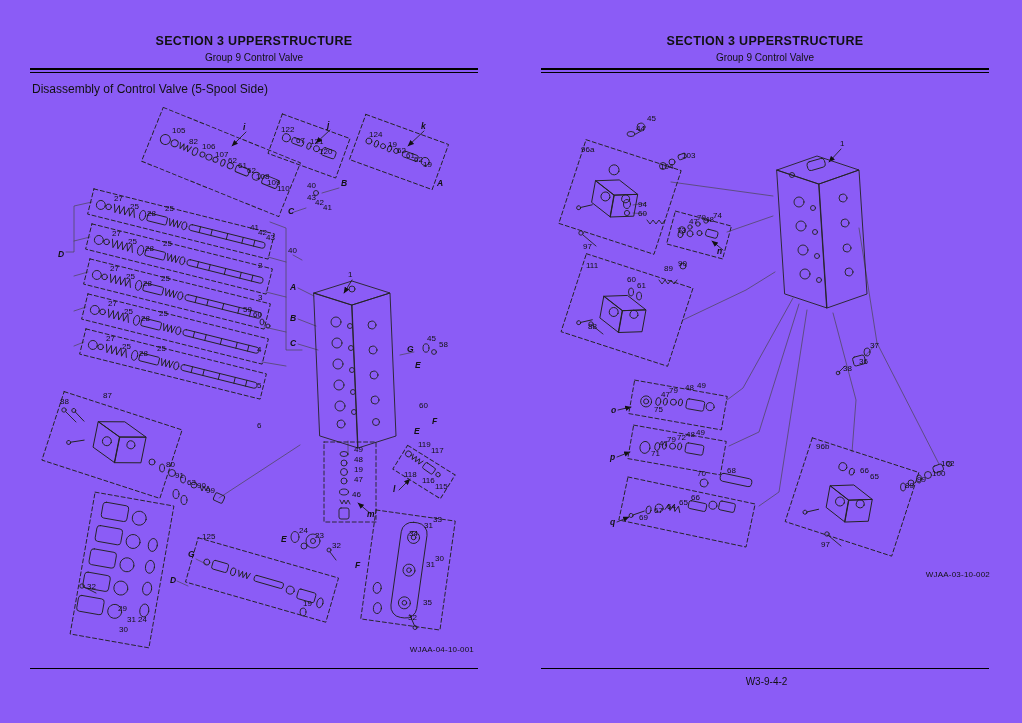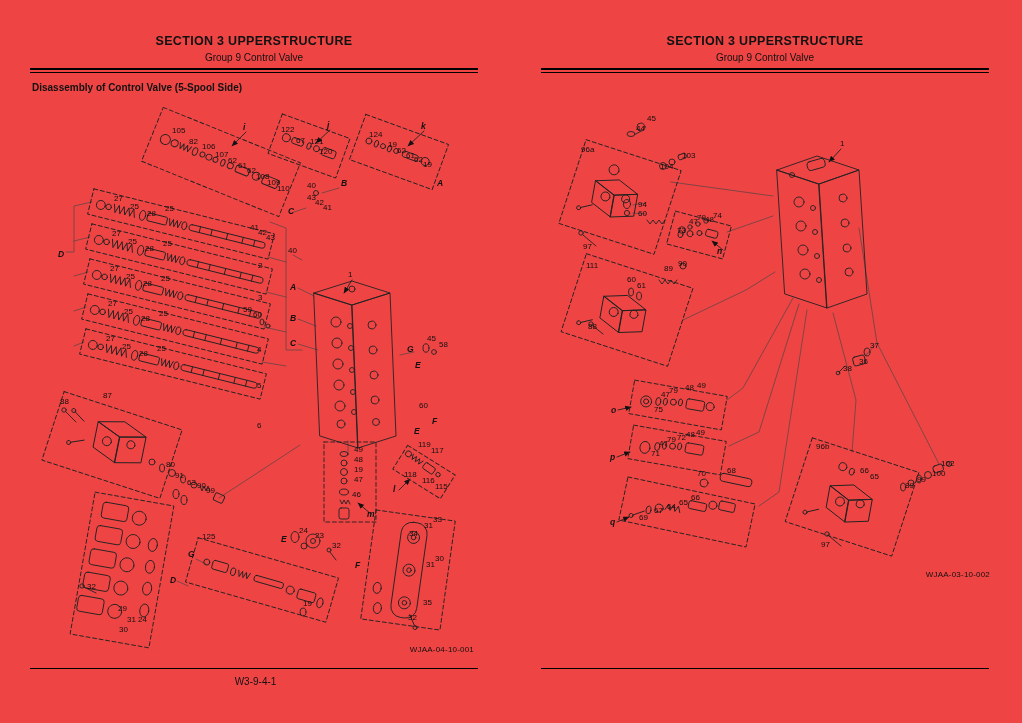--- a/index.html
+++ b/index.html
@@ -1,24 +1,24 @@
 <!DOCTYPE html>
 <html><head>
 <meta charset="utf-8">
 <style>
   *{box-sizing:border-box}
   html,body{margin:0;padding:0;background:#ffffff}
-  .sheet{position:relative;width:1022px;height:723px;background:#ef4444;font-family:"Liberation Sans",sans-serif;color:#111;overflow:hidden;display:flex}
+  .sheet{position:relative;width:1022px;height:723px;background:#8b5cf6;font-family:"Liberation Sans",sans-serif;color:#111;overflow:hidden;display:flex}
   .page{position:relative;width:511px;height:723px;flex:0 0 511px}
   .hdr{position:absolute;top:34px;left:30px;right:33px;text-align:center}
   .sec{font-size:12.5px;font-weight:700;letter-spacing:.3px}
   .grp{font-size:10px;font-weight:400;margin-top:4px}
   .rule{margin-top:5px;border-top:2.6px solid #000}
   .rule .rule2{border-top:1px solid #000;margin-top:1.8px}
-  .h2{position:absolute;top:82px;left:32px;font-size:10px;font-weight:700}
+  .h2{position:absolute;top:82px;left:32px;font-size:12px;font-weight:400}
   .diagram{position:absolute;top:100px;left:0}
   .figcode{position:absolute;font-size:8px;letter-spacing:.2px}
   .fig-l{top:645px;right:37px}
   .fig-r{top:570px;right:32px}
   .ftr{position:absolute;left:30px;right:33px;top:668px;border-top:1.2px solid #000}
   .pno{position:absolute;top:676px;left:0;right:0;text-align:center;font-size:10px}
   svg :is(path,rect,circle,ellipse,line,polygon,polyline){fill:none;stroke:#222;stroke-width:.9;stroke-linejoin:round;stroke-linecap:round}
   svg .db{stroke-dasharray:4 2.6}
   svg .thin *{stroke-width:.65;stroke:#444}
   svg text{stroke:none;fill:#111}
@@ -402,21 +402,20 @@
           <text x="87" y="489" class="plbl">32</text>
           <text x="118" y="511" class="plbl">29</text>
           <text x="127" y="522" class="plbl">31</text>
           <text x="138" y="522" class="plbl">24</text>
           <text x="119" y="532" class="plbl">30</text>
         </g>
     </svg>
 
     <div class="figcode fig-l">WJAA-04-10-001</div>
     <div class="ftr"></div>
-    <div class="pno">W3-9-4-1</div>
   </div>
 
   <div class="page">
     <div class="hdr">
       <div class="sec">SECTION 3 UPPERSTRUCTURE</div>
       <div class="grp">Group 9 Control Valve</div>
       <div class="rule">
           <div class="rule2"></div>
         </div>
     </div>
@@ -653,15 +652,16 @@
           <text x="430" y="366" class="plbl">102</text>
           <text x="421" y="376" class="plbl">100</text>
           <text x="406" y="382" class="plbl">99</text>
           <text x="394" y="388" class="plbl">89</text>
           <text x="310" y="447" class="plbl">97</text>
         </g>
     </svg>
 
     <div class="figcode fig-r">WJAA-03-10-002</div>
     <div class="ftr"></div>
+    <div class="pno">W3-9-4-2</div>
   </div>
 
 </div>
 
 </body></html>

